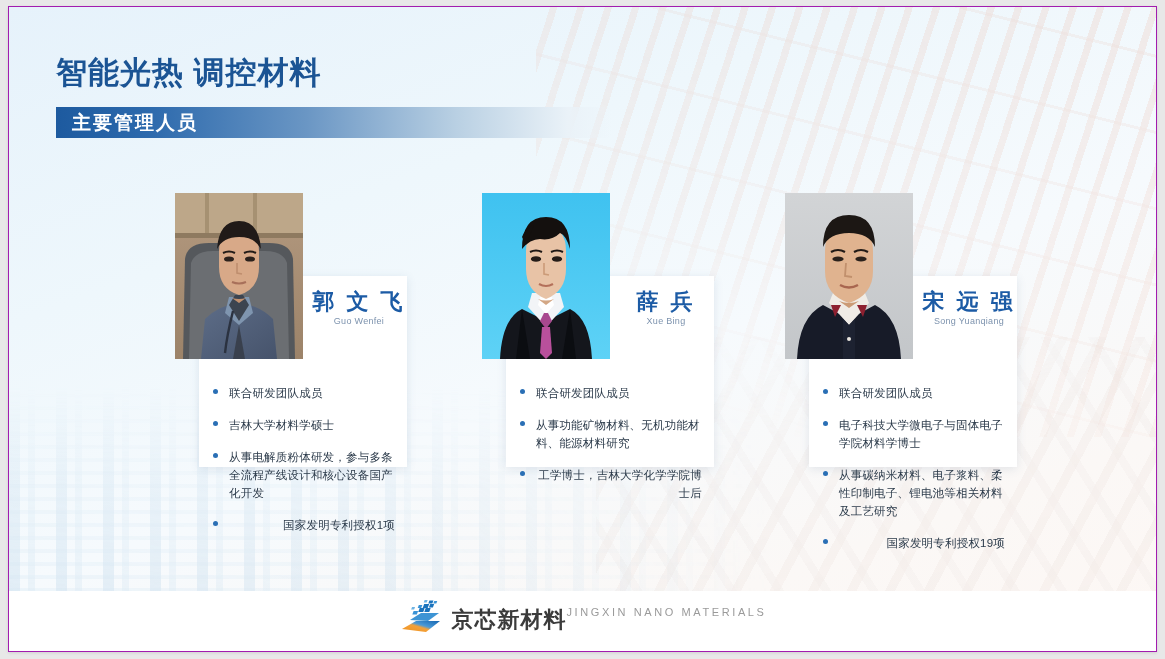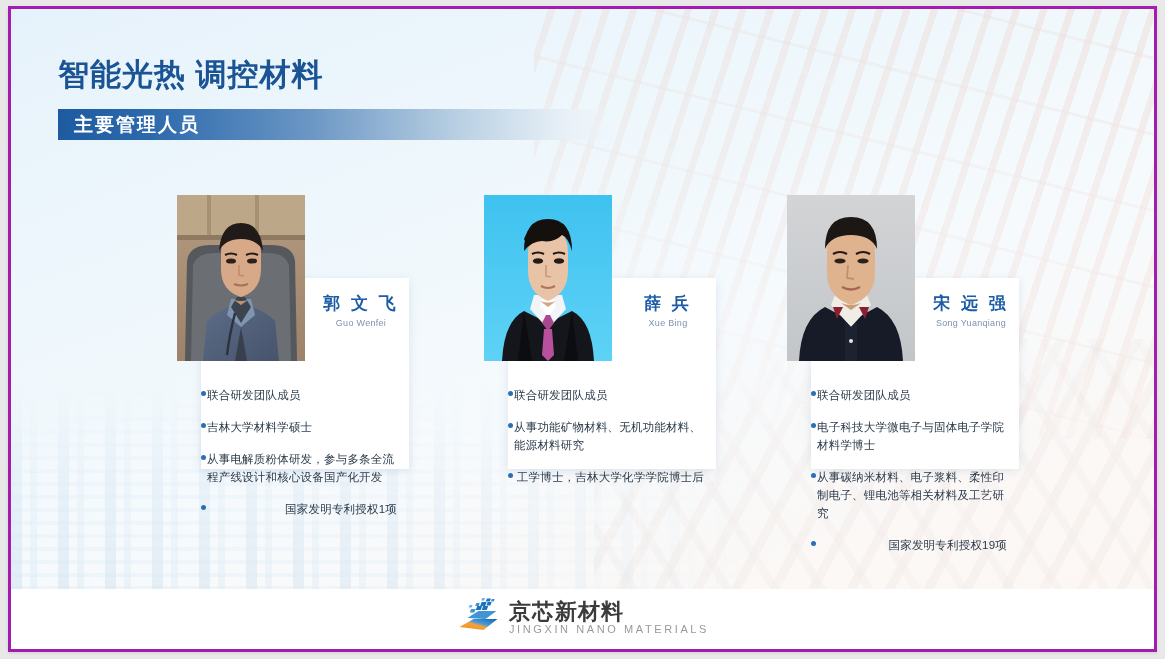--- a/index.html
+++ b/index.html
@@ -7,21 +7,21 @@
   body {
     background:#e8e8e8;
     font-family:"Liberation Sans","DejaVu Sans",sans-serif;
   }
 
   
   #slide {
     position:absolute; left:8px; top:6px;
     width:1149px; height:646px;
     background:#eaf4fb;
-    border:3px solid #a21caf;
+    border:1px solid #a21caf;
     overflow:hidden;
     box-shadow:0 1px 3px rgba(0,0,0,0.10);
   }
 
   
   .bg-layer { position:absolute; pointer-events:none; }
 
   
   #bg-wash {
     inset:0;
@@ -121,33 +121,33 @@
     overflow:hidden;
     background:#c8cdd2;
   }
   .photo svg { display:block; width:128px; height:166px; }
 
   .name-block {
     position:absolute; left:136px; top:98px;
     width:96px; text-align:center;
   }
   .name-cn {
-    font-size:17px; font-weight:bold; color:#1c5ba5;
+    font-size:22px; font-weight:bold; color:#1c5ba5;
     letter-spacing:3px; line-height:22px; white-space:nowrap;
   }
   .name-en {
     font-size:9px; color:#7d93ae; letter-spacing:.3px;
     line-height:14px; margin-top:1px; white-space:nowrap;
   }
 
   .bullets {
     position:absolute; left:24px; top:190px;
     width:196px;
   }
-  .bullet { position:relative; padding-left:6px; margin-bottom:14px; }
+  .bullet { position:relative; padding-left:16px; margin-bottom:14px;margin-left:14px; }
   .bullet:last-child { margin-bottom:0;text-align:right; }
   .dot {
     position:absolute; left:0; top:6px;
     width:5px; height:5px; border-radius:50%;
     background:#2a6fb5;
   }
   .bullet-text {
     font-size:11.5px; color:#2b3a4a; line-height:16px;
     letter-spacing:.2px;
   }
@@ -156,21 +156,21 @@
   #footer {
     position:absolute; left:0; bottom:0;
     width:100%; height:60px; background:#ffffff;
   }
   #logo {
     position:absolute; left:50%; top:8px;
     transform:translateX(-50%);
     display:flex; align-items:center; gap:9px;
   }
   #logo-mark { width:44px; height:40px; display:block; }
-  #logo-words { display:flex; flex-direction:column; }
+  #logo-words { display:flex; flex-direction:row; }
   #logo-cn {
     font-size:22px; font-weight:bold; color:#3b3b3b;
     letter-spacing:1px; line-height:25px;
   }
   #logo-en {
     font-size:11px; color:#9a9a9a; letter-spacing:2.6px;
     line-height:11px;
   }
 </style>
 </head>

